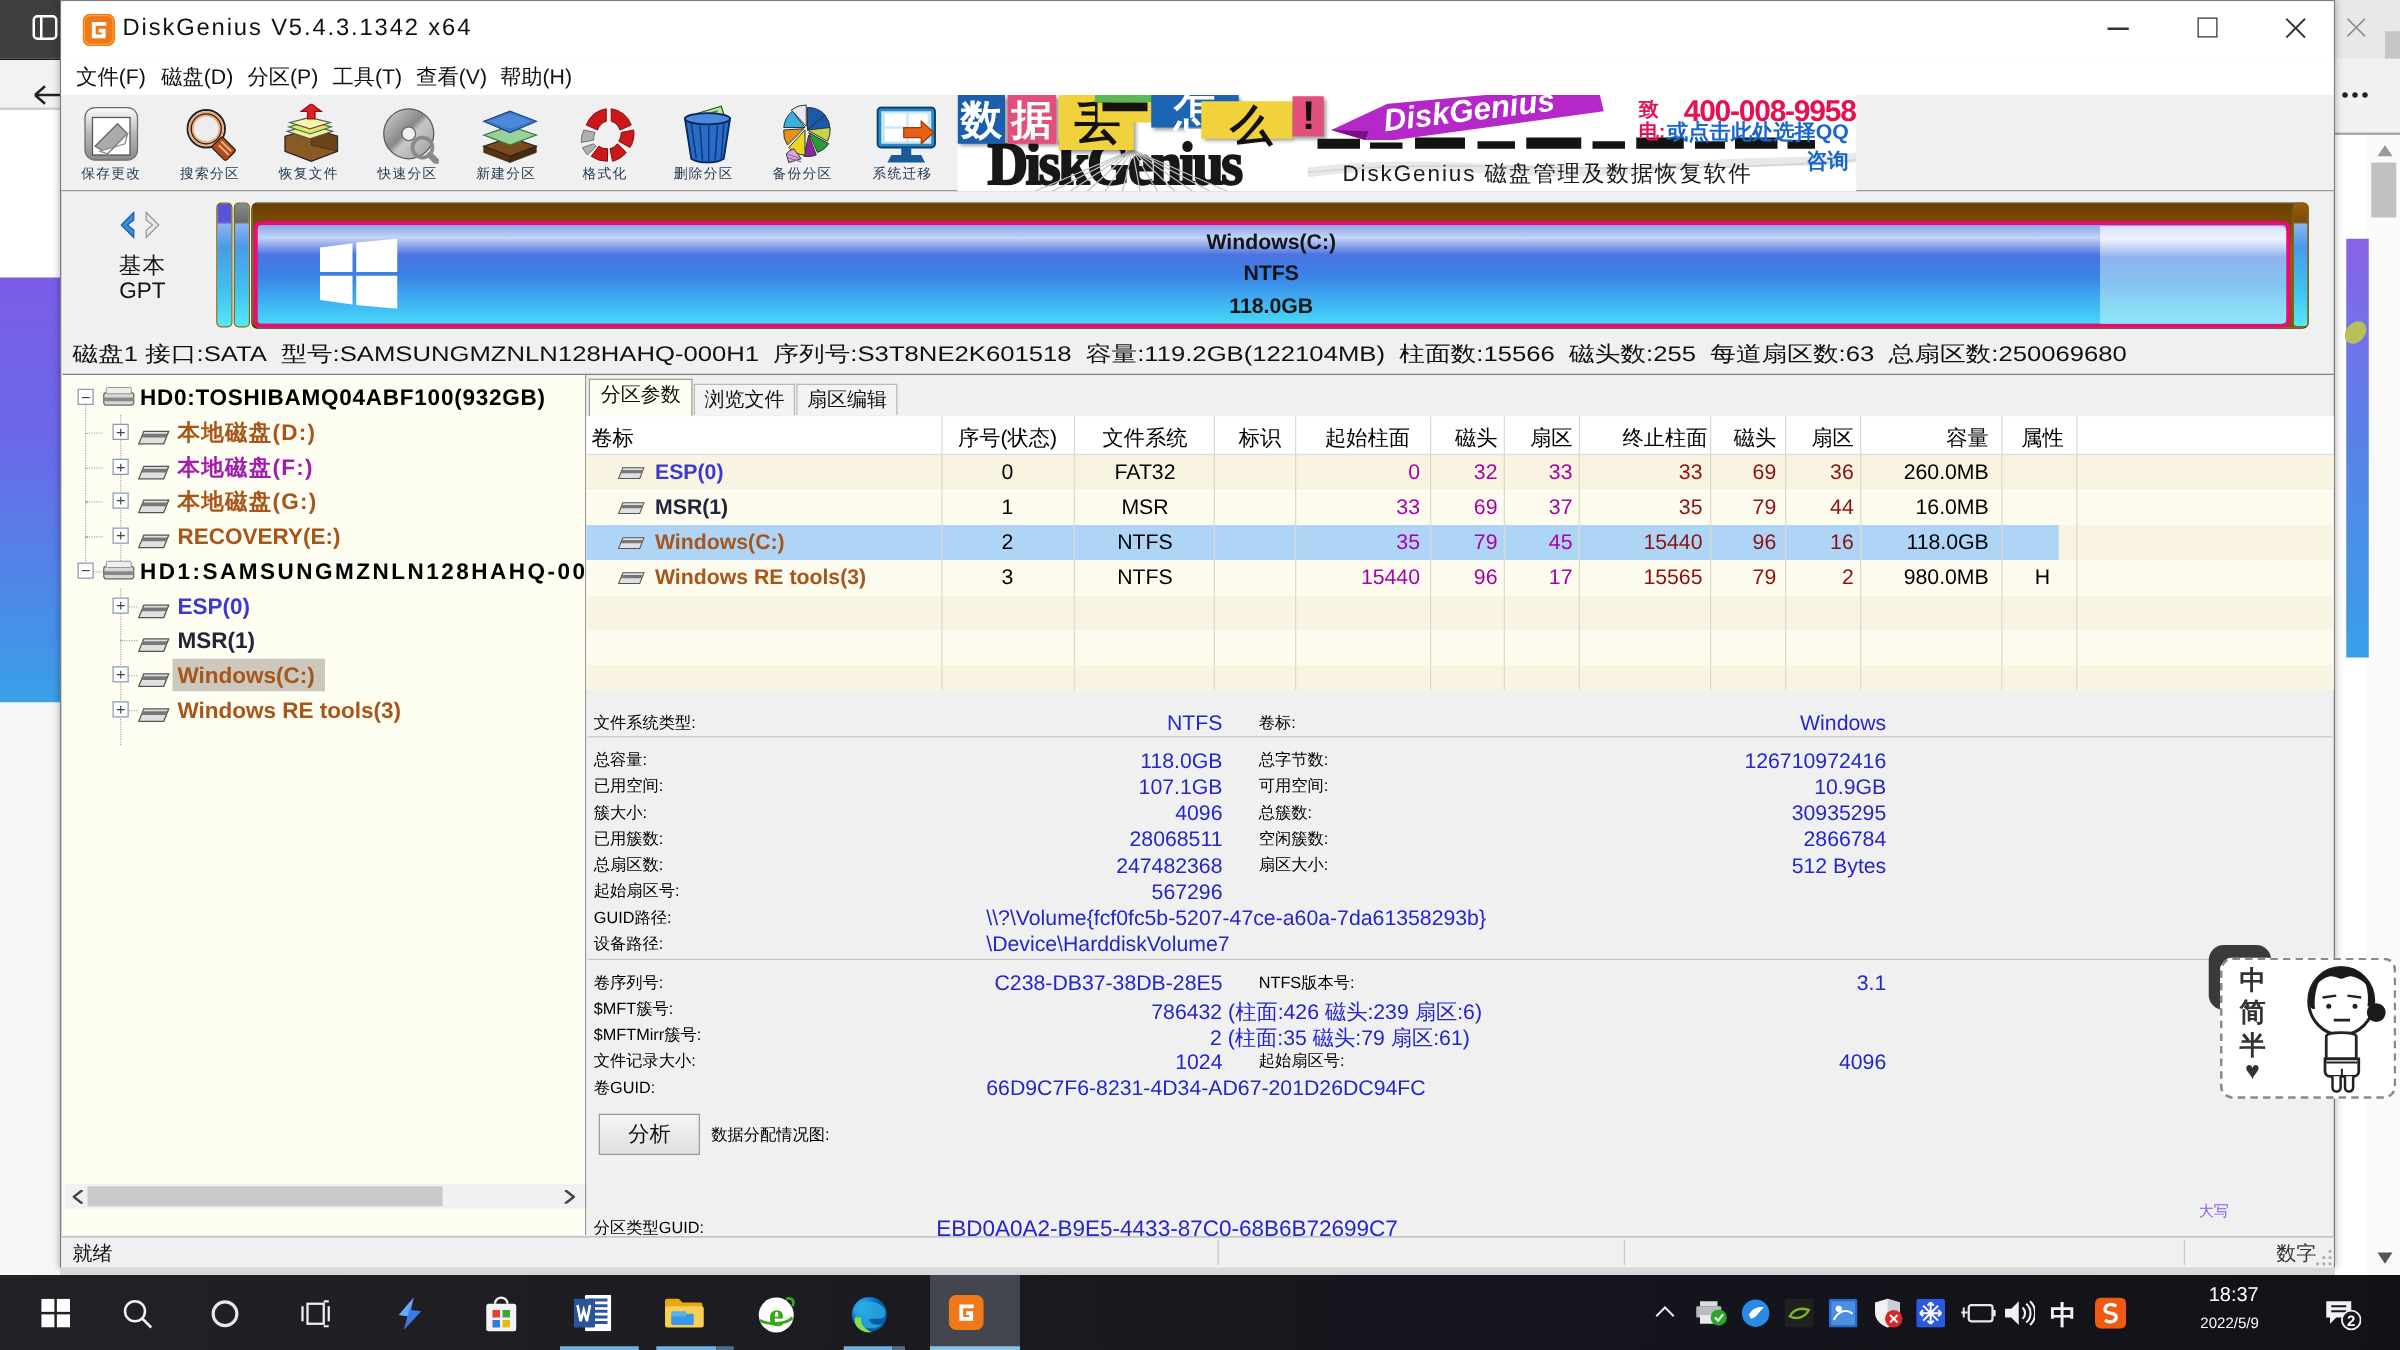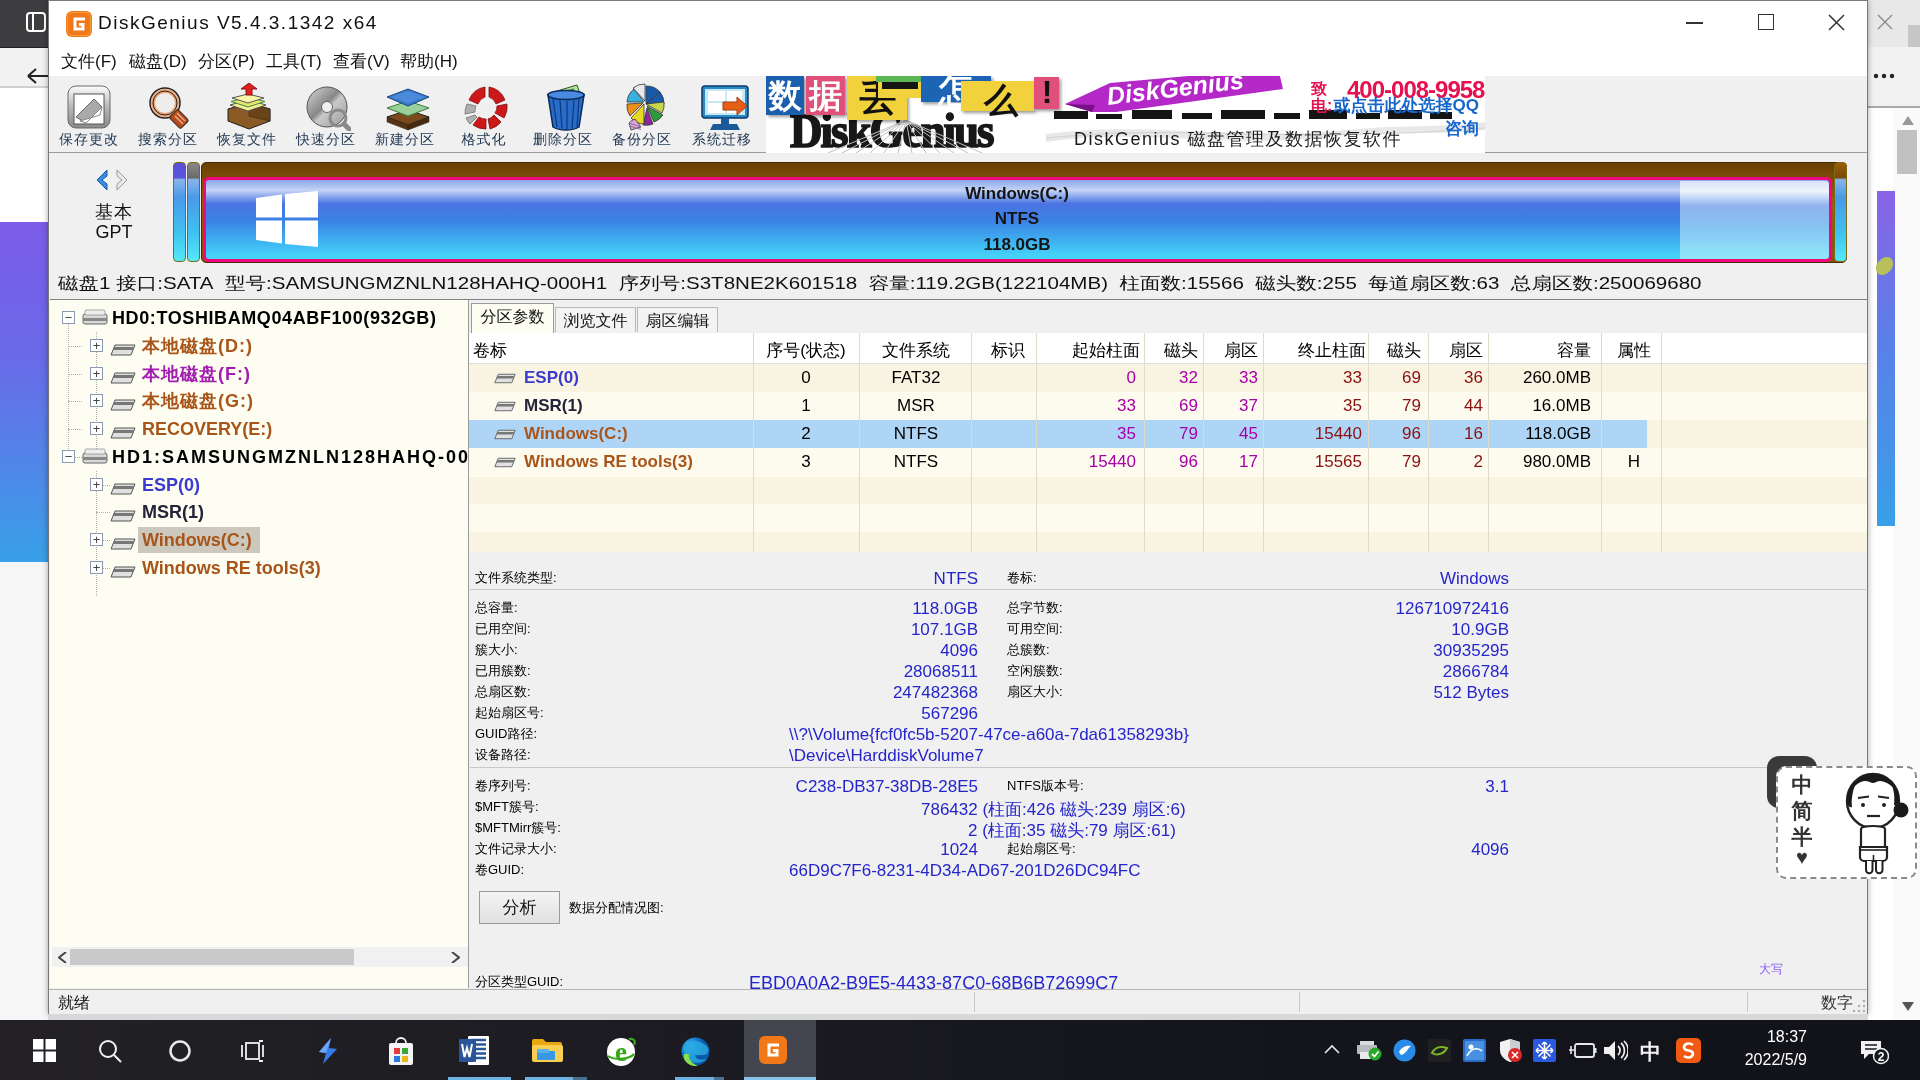--- a/index.html
+++ b/index.html
@@ -62,21 +62,21 @@
     <span class="abs" style="left:12px;top:4px">文件(F)</span>
     <span class="abs" style="left:80px;top:4px">磁盘(D)</span>
     <span class="abs" style="left:149px;top:4px">分区(P)</span>
     <span class="abs" style="left:217px;top:4px">工具(T)</span>
     <span class="abs" style="left:284px;top:4px">查看(V)</span>
     <span class="abs" style="left:351px;top:4px">帮助(H)</span>
   </div>
 
   <div class="abs" style="left:0;top:75px;width:100%;height:77px;background:#f0f0f0;border-bottom:1px solid #9a9a9a"></div>
   <div id="toolbar">
-    <style>.tblbl{position:absolute;top:130px;font-size:14px;color:#1e3550;width:90px;text-align:center;letter-spacing:1px}</style>
+    <style>.tblbl{position:absolute;top:130px;font-size:11px;color:#1e3550;width:90px;text-align:center;letter-spacing:1px}</style>
 
     <svg class="abs" style="left:17px;top:84px" width="46" height="44" viewBox="0 0 46 44">
       <rect x="2" y="1" width="42" height="42" rx="8" fill="url(#svgrad)"></rect>
       <linearGradient id="svgrad" x1="0" y1="0" x2="0" y2="1">
           <stop offset="0" stop-color="#fdfdfd"></stop>
           <stop offset=".5" stop-color="#b8b8b8"></stop>
           <stop offset="1" stop-color="#8a8a8a"></stop>
         </linearGradient>
       <rect x="2" y="1" width="42" height="42" rx="8" fill="none" stroke="#6a6a6a"></rect>
       <rect x="8" y="9" width="30" height="30" fill="#fff" stroke="#555"></rect>
@@ -413,21 +413,21 @@
 
     <div class="tab" style="left:506px;top:306px;width:81px;height:25px;background:#f3f3f3;border:1px solid #b8b8b8;border-bottom:none">浏览文件</div>
     <div class="tab" style="left:588px;top:306px;width:81px;height:25px;background:#f3f3f3;border:1px solid #b8b8b8;border-bottom:none">扇区编辑</div>
     <div class="tab" style="left:422px;top:302px;width:83px;height:30px;background:#fdfdf1;border:1px solid #9a9a9a;border-bottom:none;font-weight:normal">分区参数</div>
 
     <div class="abs" style="left:420px;top:332px;width:1398px;height:31px;background:#ffffff;border-bottom:1px solid #ddd"></div>
     <span class="th" style="left:424px">卷标</span>
     <span class="th" style="left:712px;width:90px;text-align:center">序号(状态)</span>
     <span class="th" style="left:822px;width:90px;text-align:center">文件系统</span>
     <span class="th" style="left:929px;width:60px;text-align:center">标识</span>
-    <span class="th" style="left:1011px;width:80px;text-align:right">起始柱面</span>
+    <span class="th" style="left:1011px;width:80px;text-align:left">起始柱面</span>
     <span class="th" style="left:1109px;width:40px;text-align:right">磁头</span>
     <span class="th" style="left:1169px;width:40px;text-align:right">扇区</span>
     <span class="th" style="left:1237px;width:80px;text-align:right">终止柱面</span>
     <span class="th" style="left:1332px;width:40px;text-align:right">磁头</span>
     <span class="th" style="left:1394px;width:40px;text-align:right">扇区</span>
     <span class="th" style="left:1462px;width:80px;text-align:right">容量</span>
     <span class="th" style="left:1560px;width:50px;text-align:center">属性</span>
 
     <div class="abs" style="left:420px;top:363px;width:1398px;height:188px;background:#fdfaee"></div>
     <div class="abs" style="left:420px;top:363px;width:1398px;height:28px;background:#f9f3e1"></div>
@@ -721,21 +721,21 @@
   <svg class="abs" style="left:1602px;top:20px" width="26" height="21" viewBox="0 0 26 21">
       <path d="M2 7 h5 l6-6 v19 l-6-6 h-5 Z" fill="#f0f0f0"></path>
       <path d="M16 6 a6 6 0 0 1 0 9 M19 3 a10 10 0 0 1 0 15 M22 1 a13 13 0 0 1 0 19" stroke="#f0f0f0" stroke-width="1.7" fill="none"></path>
     </svg>
   <div class="abs" style="left:1640px;top:18px;font-size:21px;color:#f2f2f2;font-weight:bold">中</div>
   <svg class="abs" style="left:1676px;top:18px" width="25" height="25" viewBox="0 0 25 25">
       <rect x="0" y="0" width="25" height="25" rx="5" fill="#f25a14"></rect>
       <path d="M17 7 C13 4 8 6 8 9.5 C8 14 17 11 17 15.5 C17 19 12 21 8 18" stroke="#fff" stroke-width="2.6" fill="none"></path>
     </svg>
   <div class="abs" style="left:1731px;top:8px;width:76px;text-align:right;font-size:16px;color:#fff">18:37</div>
-  <div class="abs" style="left:1731px;top:31px;width:76px;text-align:right;font-size:16px;color:#fff">2022/5/9</div>
+  <div class="abs" style="left:1731px;top:31px;width:76px;text-align:right;font-size:12px;color:#fff">2022/5/9</div>
   <svg class="abs" style="left:1859px;top:19px" width="30" height="26" viewBox="0 0 30 26">
       <path d="M2 2 h20 v13 h-12 l-5 5 v-5 h-3 Z" fill="#f2f2f2"></path>
       <path d="M6 6 h12 M6 10 h12" stroke="#16181f" stroke-width="1.6"></path>
       <circle cx="22" cy="17" r="7.5" fill="#16181f" stroke="#f2f2f2" stroke-width="1.5"></circle>
       <text x="22" y="21.5" text-anchor="middle" font-size="12" font-weight="bold" fill="#fff">2</text>
     </svg>
 </div>
 
 <div id="sticker">
   <div class="abs" style="left:1767px;top:756px;width:50px;height:52px;border-radius:12px;background:#3a3a3a"></div>

